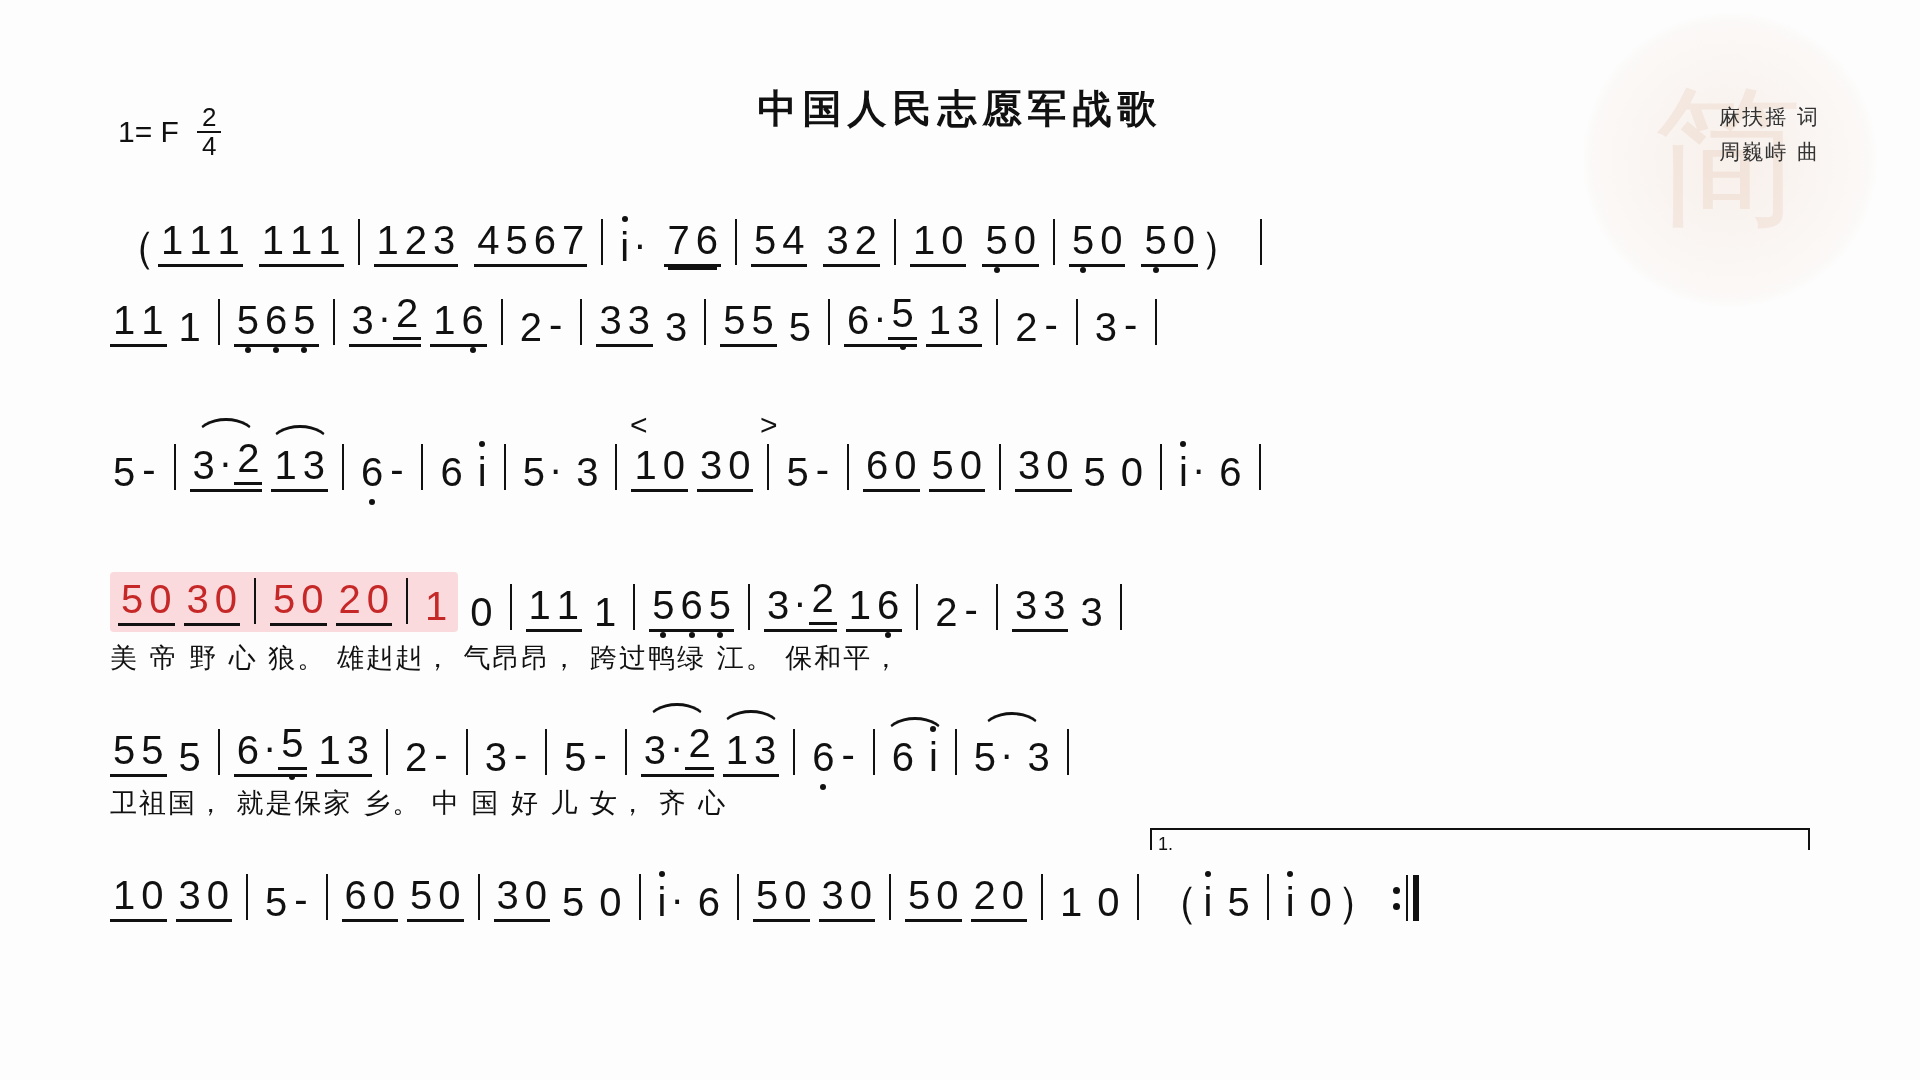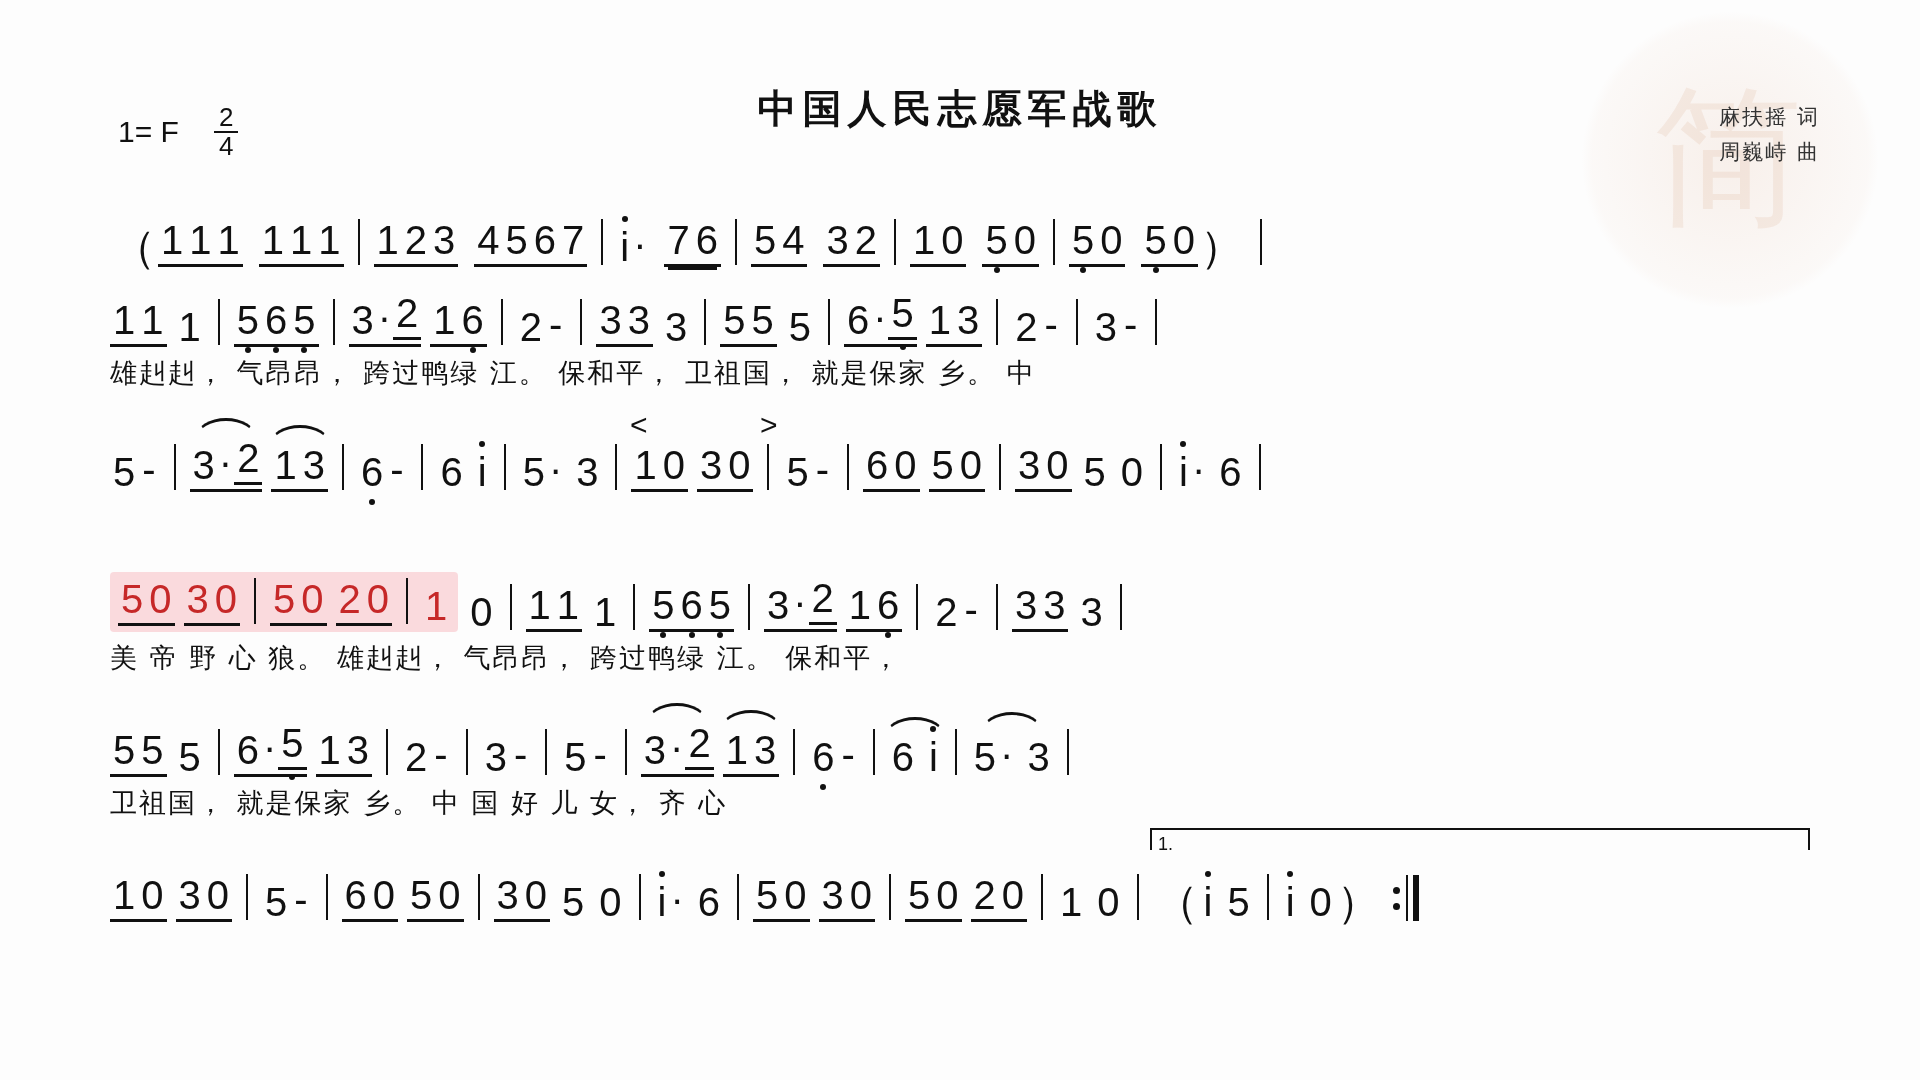--- a/index.html
+++ b/index.html
@@ -41,21 +41,21 @@
 
   
   .key-sig {
     position: absolute;
     left: 118px;
     top: 104px;
     font-size: 30px;
     color: #111;
     display: flex;
     align-items: center;
-    gap: 27px;
+    gap: 10px;
     font-family: "Liberation Sans", sans-serif;
   }
   .frac {
     display: inline-flex;
     flex-direction: column;
     align-items: center;
     font-size: 26px;
     line-height: 1.05;
     margin-left: 8px;
   }
@@ -369,21 +369,20 @@
           <span class="note">3</span>
         </span>
       <span class="bar"></span>
       <span class="note">2</span>
         <span class="dash">-</span>
       <span class="bar"></span>
       <span class="note">3</span>
         <span class="dash">-</span>
       <span class="bar"></span>
     </div>
-    <div class="lyric-row">雄赳赳， 气昂昂， 跨过鸭绿 江。 保和平， 卫祖国， 就是保家 乡。 中</div>
   </div>
 
   <div class="system" style="top:430px;">
     <div class="hairpin" style="left:520px; top:-22px;">&lt;</div>
     <div class="hairpin" style="left:650px; top:-22px;">&gt;</div>
     <div class="notes-row">
       <span class="note">5</span>
         <span class="dash">-</span>
       <span class="bar"></span>
       <span class="cell">

